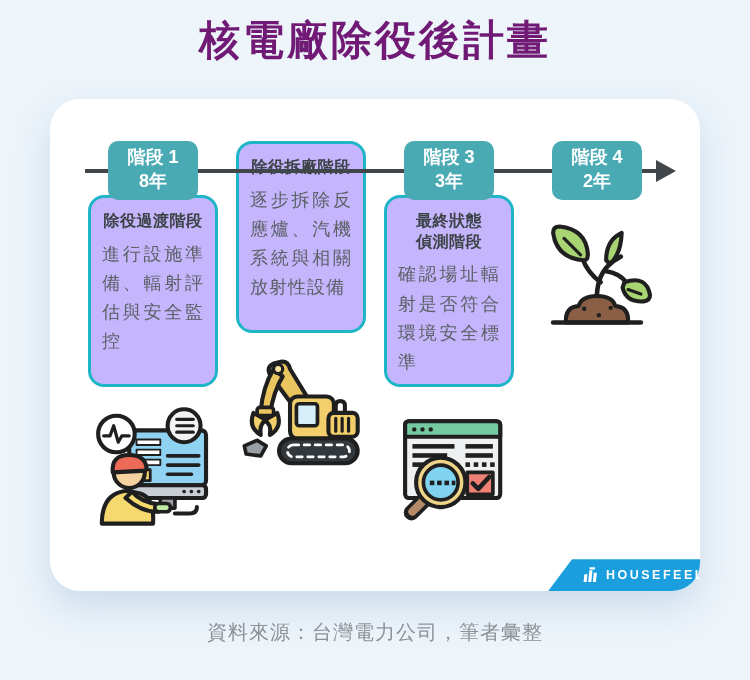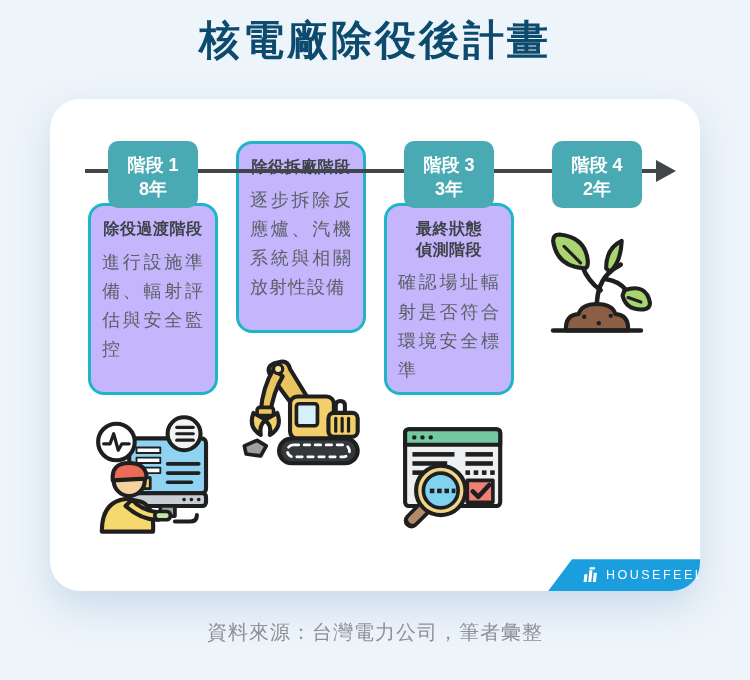--- a/index.html
+++ b/index.html
@@ -9,21 +9,21 @@
     background: #edf4fa;
     overflow: hidden;
   }
   .canvas { width: 750px; height: 680px; padding-top: 16px; }
 
   .page-title {
     text-align: center;
     font-size: 41px;
     font-weight: 800;
     letter-spacing: 3px;
-    color: #0c4a6e;
+    color: #701a75;
     line-height: 1.2;
   }
 
   .card {
     position: relative;
     width: 650px;
     height: 492px;
     margin: 34px auto 0 auto;
     background: #ffffff;
     border-radius: 30px;
@@ -43,21 +43,21 @@
   .columns {
     position: absolute; top: 42px; left: 0; right: 0;
     display: flex; justify-content: center; gap: 18px;
   }
   .column { width: 130px; display: flex; flex-direction: column; align-items: center; }
 
   .badge {
     position: relative; z-index: 2;
     background: #4aaab4; color: #ffffff;
     border-radius: 10px;
-    width: 90px; padding: 12px 6px 6px 6px;
+    width: 90px; padding: 4px 6px 6px 6px;
     text-align: center; font-weight: bold;
     font-size: 18px; line-height: 1.35;
     margin-bottom: -5px;
   }
 
   .box {
     width: 130px; height: 192px;
     background: #c4b5fd;
     border: 3px solid #1eb6c6;
     border-radius: 16px;
@@ -81,21 +81,21 @@
     position: absolute; right: 0; bottom: 0;
     height: 32px; width: 152px;
     background: #1b9edd;
     border-bottom-right-radius: 28px;
     clip-path: polygon(24px 0, 100% 0, 100% 100%, 0 100%);
     display: flex; align-items: center;
     padding-left: 34px; gap: 7px;
   }
   .ribbon-logo { width: 17px; height: 16px; flex: none; }
   .ribbon-text {
-    color: #ffffff; font-weight: normal; font-size: 12.5px; letter-spacing: 2.5px;
+    color: #ffffff; font-weight: bold; font-size: 12.5px; letter-spacing: 2.5px;
   }
 
   .source {
     margin-top: 28px; text-align: center;
     color: #8d9196; font-size: 20px; letter-spacing: 1px;
   }
 </style>
 </head>
 <body>
 

